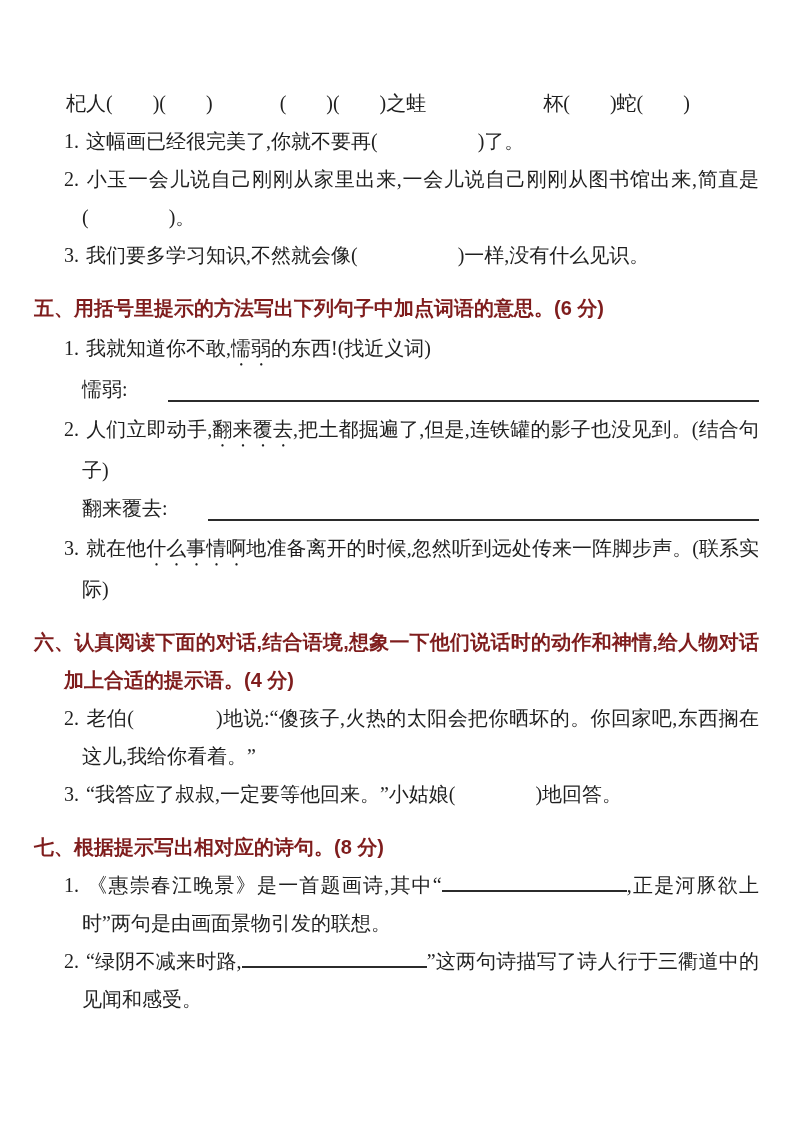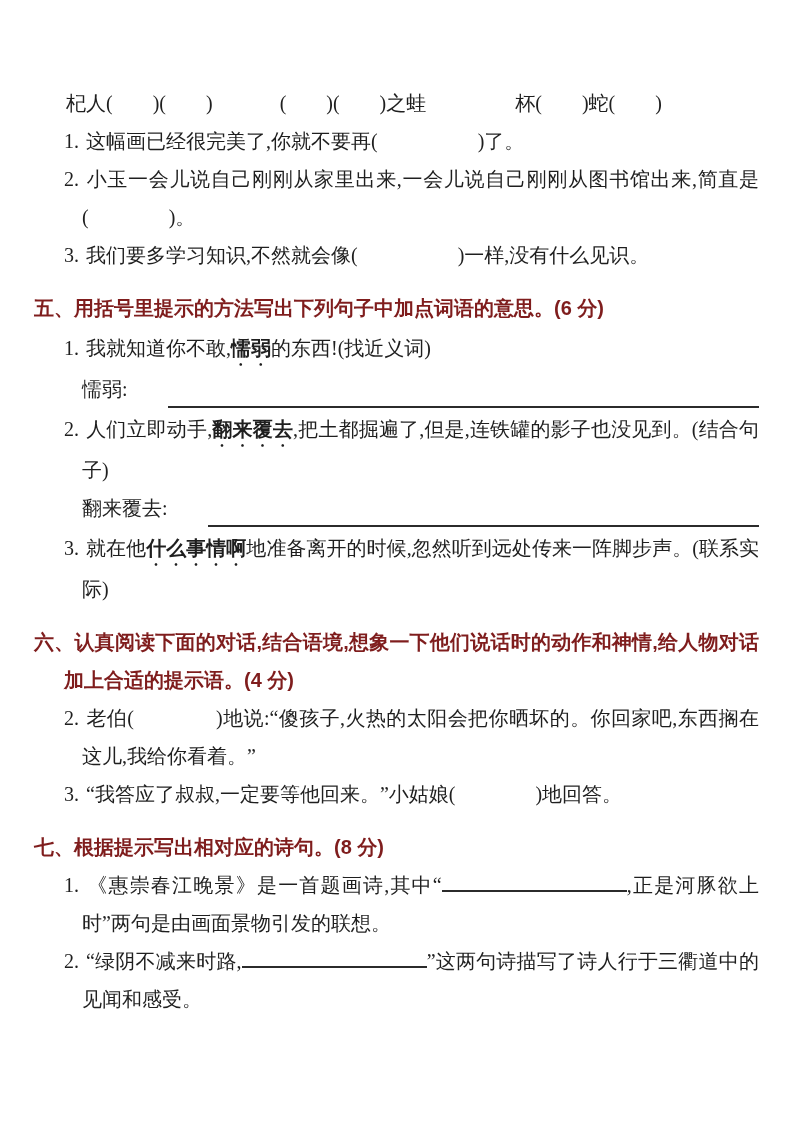--- a/index.html
+++ b/index.html
@@ -19,21 +19,21 @@
     font-size: 20px;
     line-height: 38px;
     color: #1f1f1f;
     overflow: hidden;
   }
   .idiom-line {
     padding-left: 32px;
     white-space: nowrap;
   }
   .idiom-line .g2 { margin-left: 62px; }
-  .idiom-line .g3 { margin-left: 84px; }
+  .idiom-line .g3 { margin-left: 112px; }
 
   .fill-item, .q-sentence, .dlg-item, .poem-item {
     padding-left: 48px;
     text-indent: -18px;
     text-align: justify;
   }
   .num { margin-right: 7px; }
 
   .section-title {
     font-family: "Liberation Sans", "DejaVu Sans", sans-serif;
@@ -44,25 +44,24 @@
     text-align: justify;
     margin-top: 15px;
   }
   .q-item { margin-top: 2px; }
 
   .emph {
     -webkit-text-emphasis: filled dot #1f1f1f;
     -webkit-text-emphasis-position: under right;
     text-emphasis: filled dot #1f1f1f;
     text-emphasis-position: under right;
-    font-weight: bold;
   }
   .answer-line {
     display: flex;
-    align-items: flex-end;
+    align-items: flex-start;
     margin-left: 48px;
     gap: 36px;
   }
   .answer-label { white-space: nowrap; }
   .answer-blank {
     flex: 1;
     border-bottom: 2px solid #2b2b2b;
     height: 30px;
     margin-left: 4px;
   }

